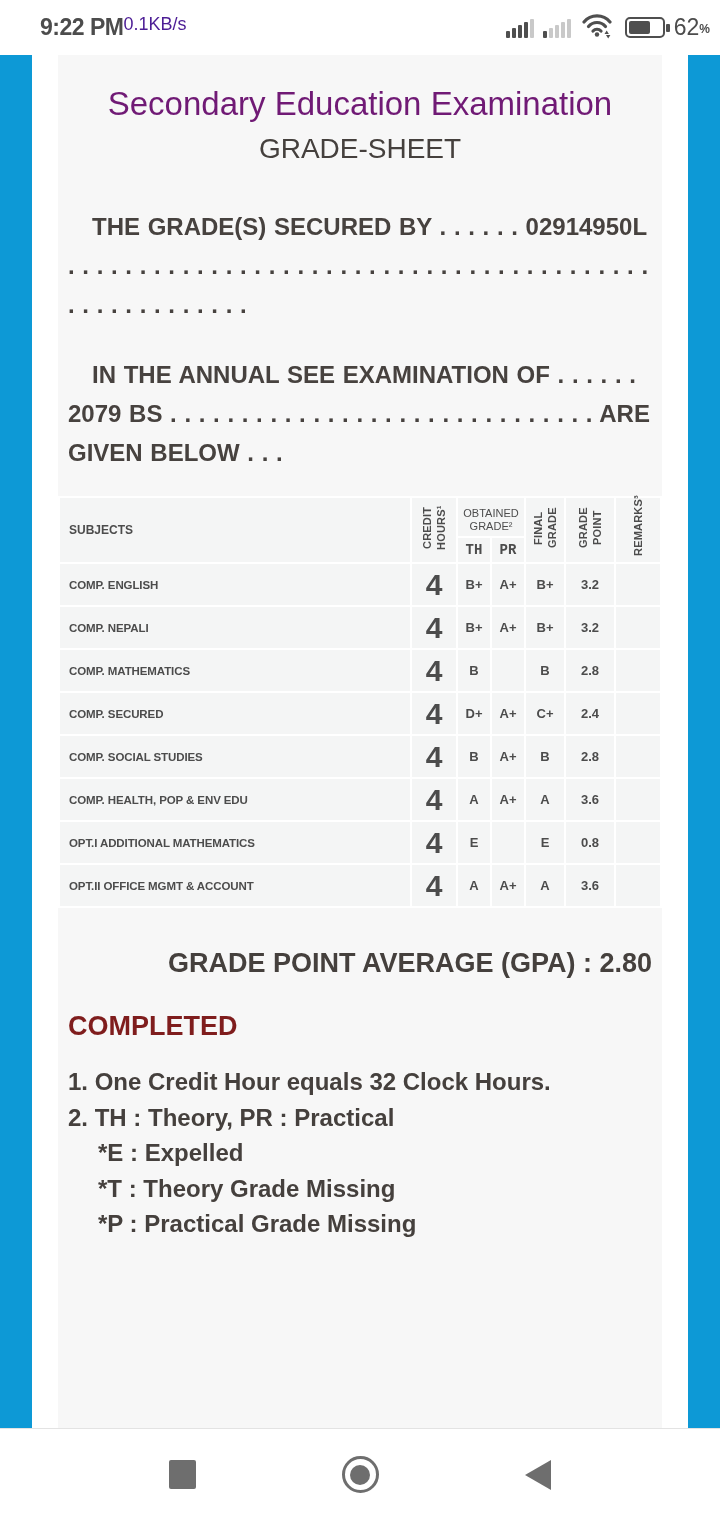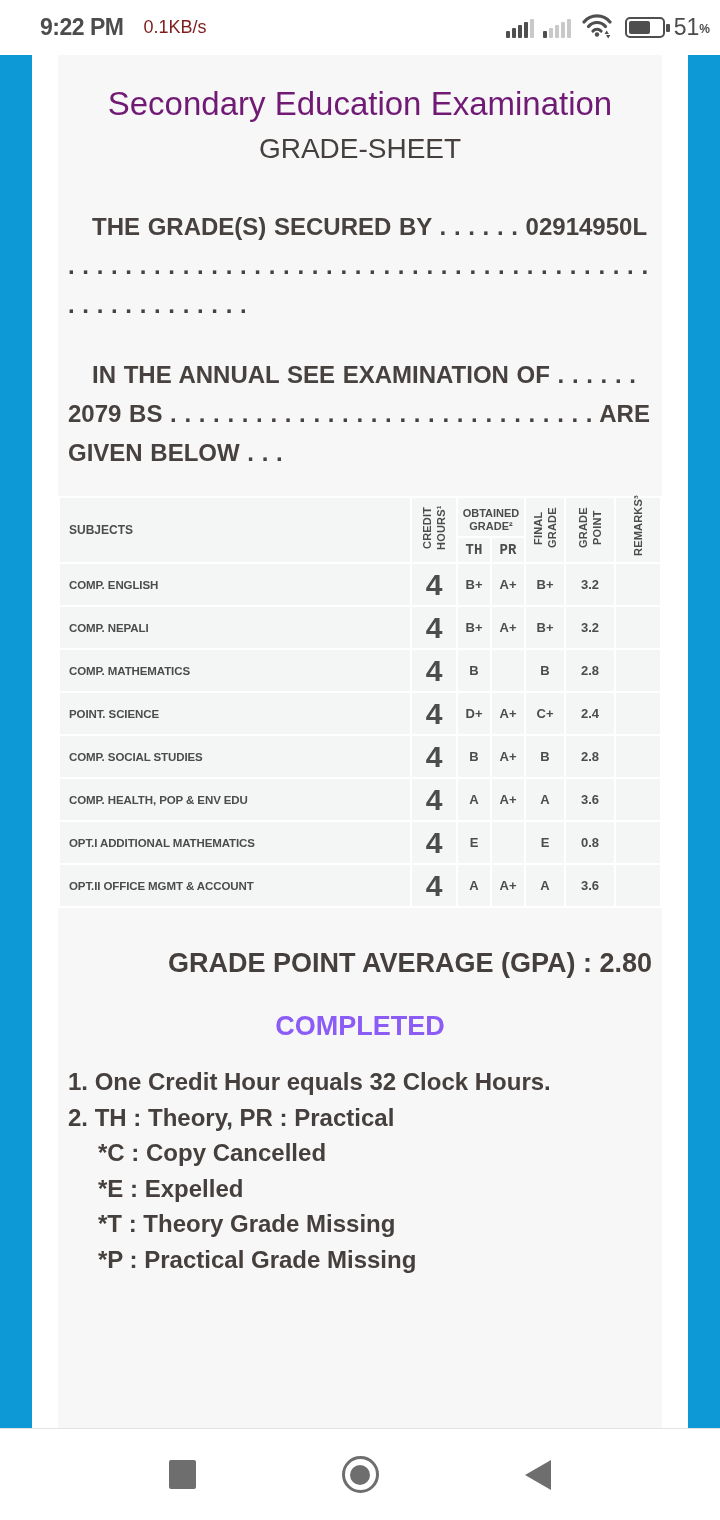--- a/index.html
+++ b/index.html
@@ -2,23 +2,23 @@
 <html><head>
 <meta charset="utf-8">
 <style>
   * { margin:0; padding:0; box-sizing:border-box; }
   html,body { width:720px; height:1520px; }
   body { position:relative; background:#fff; font-family:"Liberation Sans", sans-serif; color:#47423f; overflow:hidden; }
 
   
   .statusbar { position:absolute; top:0; left:0; width:720px; height:55px; background:#fff;
     display:flex; align-items:center; justify-content:space-between; padding:0 10px 0 40px; z-index:5; }
-  .sb-left { display:flex; align-items:center; gap:20px; }
+  .sb-left { display:flex; align-items:flex-start; gap:0; }
   .sb-time { font-size:23px; font-weight:600; color:#4c4c4c; letter-spacing:-0.5px; }
-  .sb-speed { font-size:18px; font-weight:400; color:#7f1d1d; }
+  .sb-speed { font-size:18px; font-weight:400; color:#4c1d95; }
   .sb-right { display:flex; align-items:center; gap:9px; }
   .sig { display:flex; align-items:flex-end; gap:2px; height:20px; }
   .sig i { display:block; width:4px; border-radius:1px; background:#c9c9c9; }
   .sig i.on { background:#4f4f4f; }
   .sig .b1{height:7px} .sig .b2{height:10px} .sig .b3{height:13px} .sig .b4{height:16px} .sig .b5{height:19px}
   .wifi { margin-left:2px; }
   .batt { position:relative; width:40px; height:21px; border:2.5px solid #4f4f4f; border-radius:5px; margin-left:4px; }
   .batt-fill { position:absolute; left:2px; top:2px; bottom:2px; width:58%; background:#4f4f4f; border-radius:2px; }
   .batt-tip { position:absolute; right:-7px; top:5px; width:4px; height:8px; background:#4f4f4f; border-radius:1px; }
   .sb-pct { font-size:23px; font-weight:500; color:#4c4c4c; display:flex; align-items:flex-start; }
@@ -33,34 +33,34 @@
   .subtitle { text-align:center; font-size:28px; font-weight:400; color:#45403d; margin:0 0 42px 0; }
 
   .para { font-size:24px; font-weight:700; line-height:39px; color:#47423f;
     padding:0 10px; text-indent:24px; margin-bottom:31px; word-spacing:1px; }
   .para.exam { margin-bottom:0; }
 
   
   table.grades { width:100%; border-collapse:separate; border-spacing:2px; background:#fff; margin-top:24px; }
   table.grades th, table.grades td { background:#f4f5f5; color:#4c4c4c; }
   th.h-subjects { text-align:left; padding-left:9px; font-size:12px; font-weight:700; }
-  th.h-top { height:38px; font-size:11px; font-weight:700; line-height:13px; padding-top:5px; vertical-align:middle; }
+  th.h-top { height:38px; font-size:11px; font-weight:400; line-height:13px; padding-top:5px; vertical-align:middle; }
   th.h-sub { height:24px; font-size:14px; font-weight:700;font-family:Liberation Mono, monospace; }
   th.h-rot { vertical-align:middle; text-align:center; }
   .vtext { display:inline-block; writing-mode:vertical-rl; transform:rotate(180deg);
     max-height:56px; font-size:11px; font-weight:700; line-height:14px; letter-spacing:0.2px; }
   td { height:41px; text-align:center; vertical-align:middle; }
   td.c-subject { text-align:left; padding-left:9px; font-size:11.5px; font-weight:700; letter-spacing:-0.1px; }
   td.c-credit { font-size:30px; font-weight:700; }
   td.c-grade { font-size:13px; font-weight:700; }
   td.c-point { font-size:13px; font-weight:700; }
 
   
   .gpa { text-align:right; font-size:27px; font-weight:700; color:#45403d; padding:0 10px; margin-top:40px; }
-  .completed { text-align:center; font-size:27px; font-weight:700; color:#8b5cf6; padding:0 10px; margin-top:32px; }
+  .completed { text-align:left; font-size:27px; font-weight:700; color:#7f1d1d; padding:0 10px; margin-top:32px; }
   .footnotes { margin-top:22px; padding:0 10px; }
   .fn-line { font-size:24px; font-weight:700; line-height:35.5px; color:#45403d; }
   .fn-line.indent { padding-left:30px; }
 
   
   .navbar { position:absolute; bottom:0; left:0; width:720px; height:92px; background:#fff;
     border-top:1px solid #e3e3e3; display:flex; align-items:center; justify-content:center; gap:118px; }
   .nav-btn { width:60px; height:60px; display:flex; align-items:center; justify-content:center; background:none; border:none; }
   .ic-square { width:27px; height:29px; background:#6e6e6e; border-radius:2px; }
   .ic-home { width:37px; height:37px; border:3.5px solid #6e6e6e; border-radius:50%;
@@ -100,21 +100,21 @@
         <circle cx="15" cy="21.5" r="2.2" fill="#4f4f4f"></circle>
         <path d="M22.5 21 l2.2 -3.4 2.2 3.4 z" fill="#4f4f4f"></path>
         <path d="M24 22 l2.2 3.4 2.2 -3.4 z" fill="#4f4f4f"></path>
       </svg>
     </span>
     <span class="batt">
       <span class="batt-fill"></span>
         <span class="batt-tip"></span>
     </span>
     <span class="sb-pct">
-      <span>51</span>
+      <span>62</span>
       <span class="pct-sign">%</span>
     </span>
   </div>
 </div>
 
 <div class="page">
   <div class="card">
     <div class="content">
 
       <div class="title">Secondary Education Examination</div>
@@ -167,21 +167,21 @@
         <tr>
           <td class="c-subject">COMP. MATHEMATICS</td>
           <td class="c-credit">4</td>
           <td class="c-grade">B</td>
           <td class="c-grade"></td>
           <td class="c-grade">B</td>
           <td class="c-point">2.8</td>
           <td></td>
         </tr>
         <tr>
-          <td class="c-subject">POINT. SCIENCE</td>
+          <td class="c-subject">COMP. SECURED</td>
           <td class="c-credit">4</td>
           <td class="c-grade">D+</td>
           <td class="c-grade">A+</td>
           <td class="c-grade">C+</td>
           <td class="c-point">2.4</td>
           <td></td>
         </tr>
         <tr>
           <td class="c-subject">COMP. SOCIAL STUDIES</td>
           <td class="c-credit">4</td>
@@ -220,21 +220,20 @@
         </tr>
       </tbody>
         </table>
 
       <div class="gpa">GRADE POINT AVERAGE (GPA) : 2.80</div>
       <div class="completed">COMPLETED</div>
 
       <div class="footnotes">
         <div class="fn-line">1. One Credit Hour equals 32 Clock Hours.</div>
         <div class="fn-line">2. TH : Theory, PR : Practical</div>
-        <div class="fn-line indent">*C : Copy Cancelled</div>
         <div class="fn-line indent">*E : Expelled</div>
         <div class="fn-line indent">*T : Theory Grade Missing</div>
         <div class="fn-line indent">*P : Practical Grade Missing</div>
       </div>
 
     </div>
   </div>
 </div>
 
 <div class="navbar">

